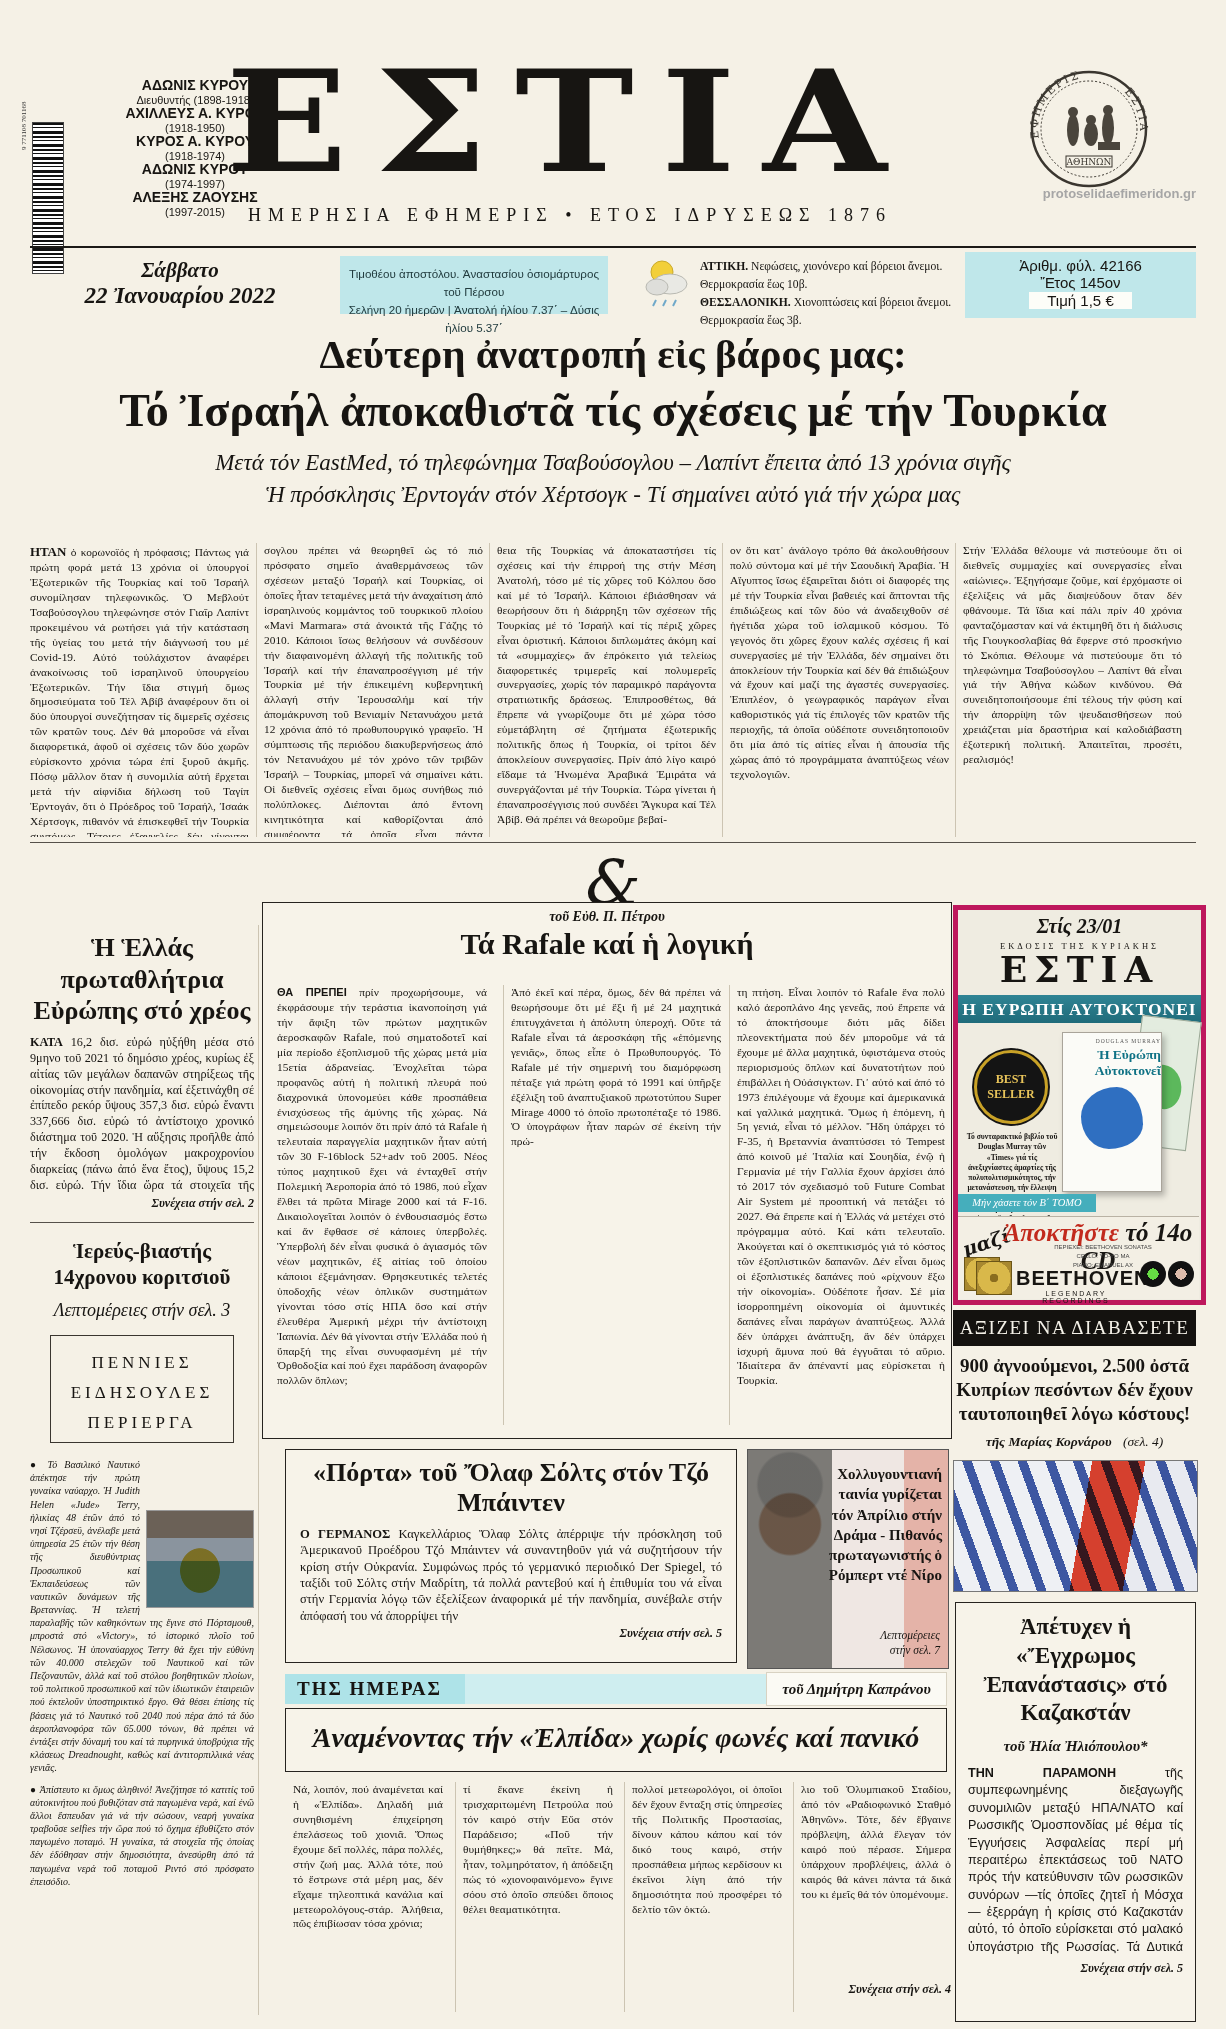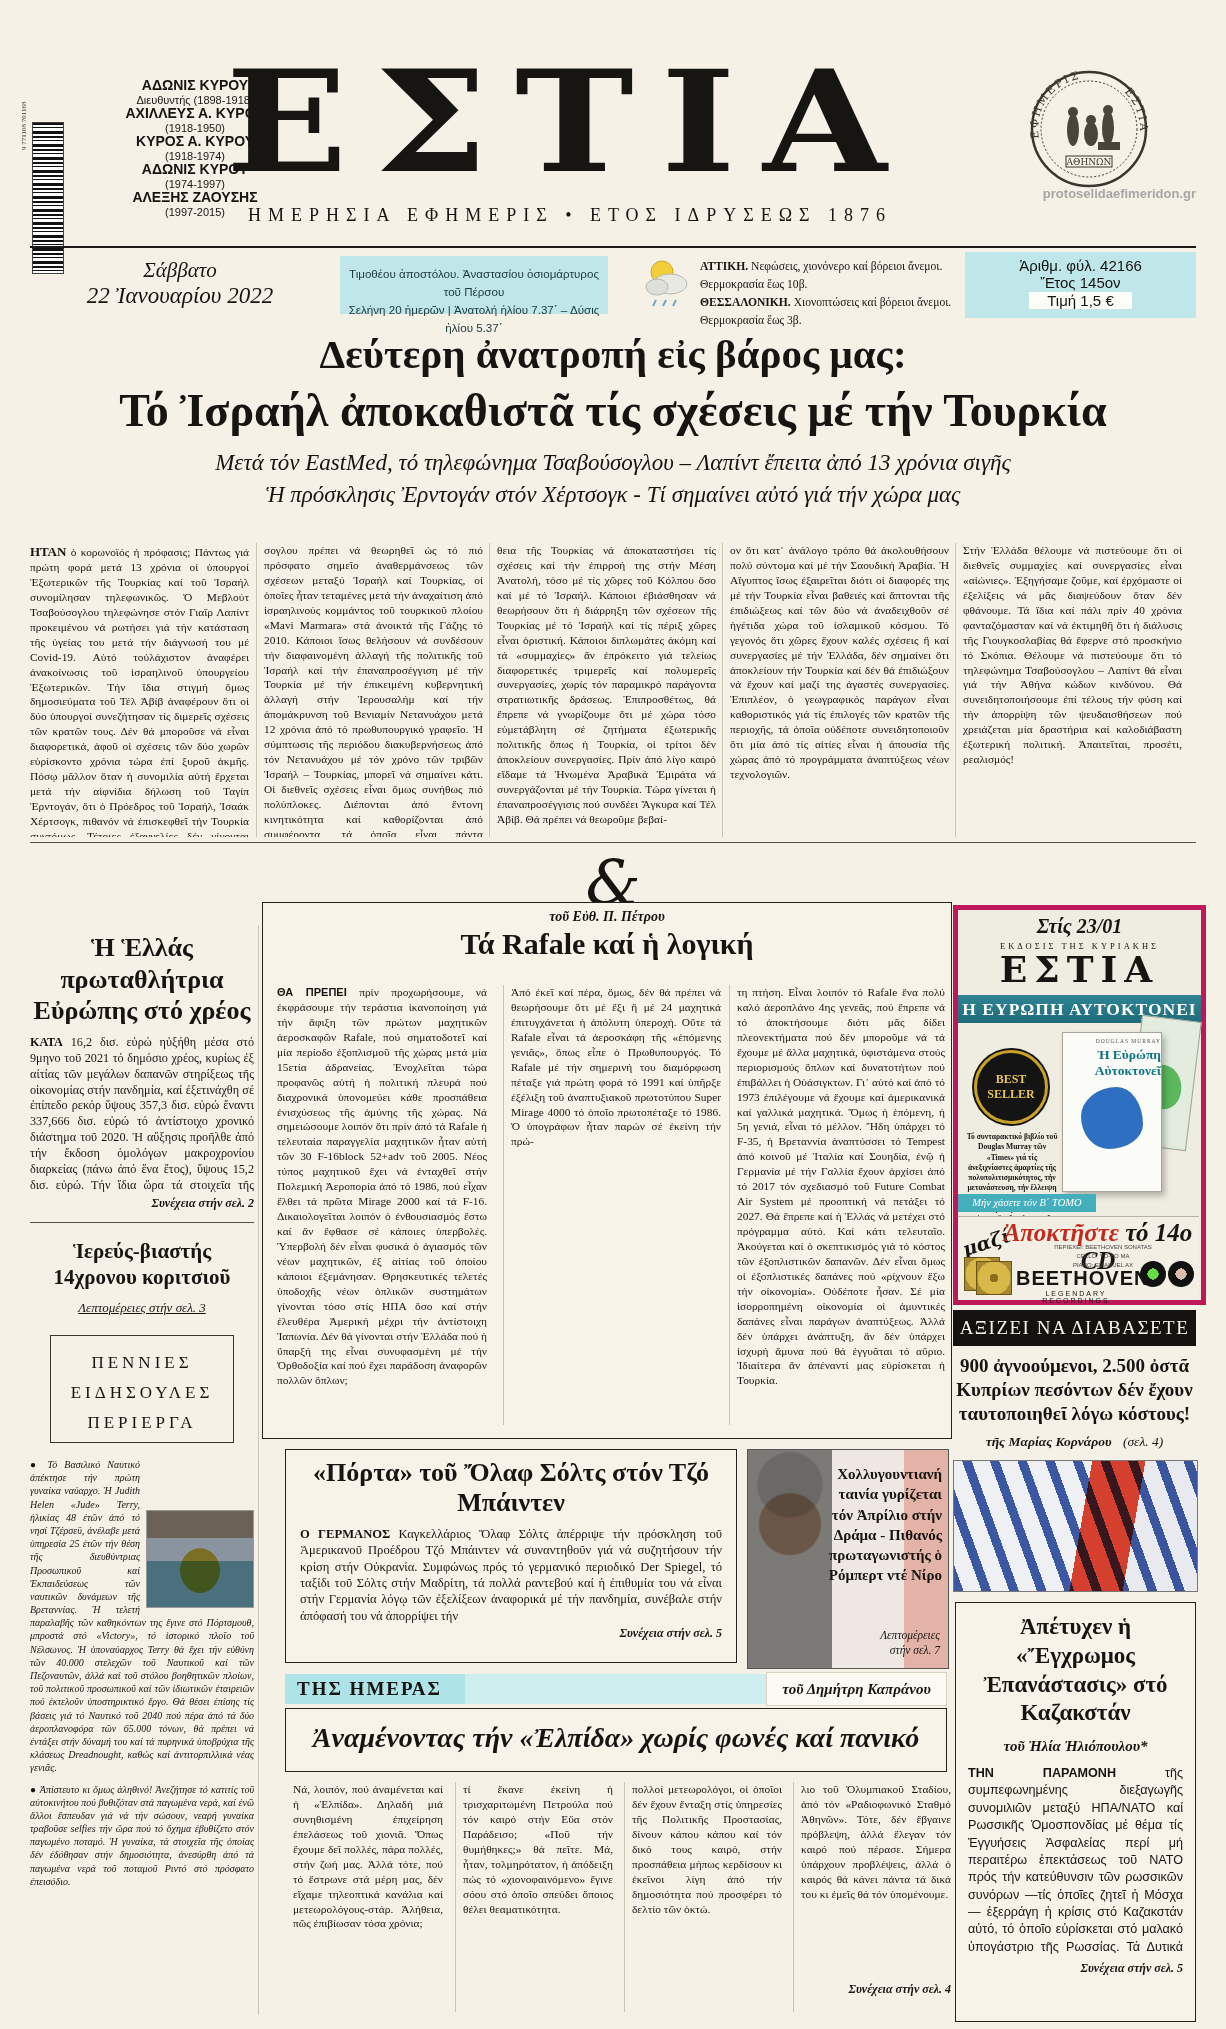--- a/index.html
+++ b/index.html
@@ -71,21 +71,21 @@
     <ellipse cx="80" cy="60" rx="6" ry="17" fill="#4a453c"></ellipse>
     <circle cx="80" cy="42" r="5" fill="#4a453c"></circle>
     <rect x="70" y="74" width="22" height="8" fill="#4a453c"></rect>
     <rect x="38" y="88" width="46" height="11" fill="#f5f1e6" stroke="#3a362f" stroke-width="1"></rect>
     <text x="61" y="97" font-size="9" text-anchor="middle" font-family="DejaVu Serif,serif" fill="#3a362f">ΑΘΗΝΩΝ</text>
   </svg>
   <div class="abs sans b" style="left:1000px;top:186px;width:196px;text-align:right;font-size:13px;color:#a6a6a6;">protoselidaefimeridon.gr</div>
 
   <div class="abs rule" style="left:30px;top:246px;width:1166px;height:2px;"></div>
 
-  <div class="abs ctr" style="left:35px;top:258px;width:290px;font-weight:normal;font-style:italic;">
+  <div class="abs ctr" style="left:35px;top:258px;width:290px;font-weight:bold;font-style:italic;">
     <div style="font-size:21px;">Σάββατο</div>
     <div style="font-size:23px;">22 Ἰανουαρίου 2022</div>
   </div>
 
   <div class="abs teal ctr" style="left:340px;top:256px;width:268px;height:58px;padding:9px 8px 0 8px;box-sizing:border-box;color:#223c3f;">
     <div class="sans" style="font-size:11.6px;line-height:1.55;">Τιμοθέου ἀποστόλου. Ἀναστασίου ὁσιομάρτυρος τοῦ Πέρσου</div>
     <div class="sans" style="font-size:11.6px;line-height:1.55;">Σελήνη 20 ἡμερῶν | Ἀνατολή ἡλίου 7.37΄ – Δύσις ἡλίου 5.37΄</div>
   </div>
 
   <svg class="abs" style="left:640px;top:256px;" width="54" height="56" viewBox="0 0 54 56">
@@ -130,21 +130,21 @@
 
   <div class="abs ctr b" style="left:30px;top:932px;width:224px;font-size:26px;line-height:1.22;">Ἡ Ἑλλάς πρωταθλήτρια Εὐρώπης στό χρέος</div>
   <div class="abs just" style="left:30px;top:1035px;width:224px;height:158px;overflow:hidden;font-size:12.2px;line-height:1.3;">
     <span class="dropword">ΚΑΤΑ</span><span> 16,2 δισ. εὐρώ ηὐξήθη μέσα στό 9μηνο τοῦ 2021 τό δημόσιο χρέος, κυρίως ἐξ αἰτίας τῶν μεγάλων δαπανῶν στηρίξεως τῆς οἰκονομίας στήν πανδημία, καί ἐξετινάχθη σέ ἐπίπεδο ρεκόρ ὕψους 357,3 δισ. εὐρώ ἔναντι 337,666 δισ. εὐρώ τό ἀντίστοιχο χρονικό διάστημα τοῦ 2020. Ἡ αὔξησις προῆλθε ἀπό τήν ἔκδοση ὁμολόγων μακροχρονίου διαρκείας (πάνω ἀπό ἕνα ἔτος), ὕψους 15,2 δισ. εὐρώ. Τήν ἴδια ὥρα τά στοιχεῖα τῆς Eurostat δείχνουν ὅτι τό ὑψηλότερο ποσοστό, γιά ἀκόμη ἕνα τρίμηνο στήν Εὐρώπη, παρατηρήθηκε στήν Ἑλλάδα (200,7% τοῦ ΑΕΠ), ἐνῷ ἠκολούθησαν ἡ Ἰταλία (155%), ἡ Πορτογαλία (130%), ἡ Ἱσπανία (121%), ἡ Γαλλία (116%).</span>
   </div>
   <div class="abs more" style="left:30px;top:1196px;width:224px;">Συνέχεια στήν σελ. 2</div>
 
   <div class="abs" style="left:30px;top:1222px;width:224px;height:1px;background:#55504a;"></div>
 
   <div class="abs ctr b" style="left:30px;top:1238px;width:224px;font-size:21px;line-height:1.25;">Ἱερεύς-βιαστής 14χρονου κοριτσιοῦ</div>
-  <div class="abs ctr it" style="left:30px;top:1300px;width:224px;font-size:13px;text-decoration:underline;">Λεπτομέρειες στήν σελ. 3</div>
+  <div class="abs ctr it" style="left:30px;top:1300px;width:224px;font-size:18px;">Λεπτομέρειες στήν σελ. 3</div>
 
   <div class="abs ctr" style="left:50px;top:1335px;width:184px;height:108px;border:1.5px solid #3a362f;padding-top:12px;box-sizing:border-box;letter-spacing:4px;font-size:17px;line-height:1.75;">
     <div>ΠΕΝΝΙΕΣ</div>
     <div>ΕΙΔΗΣΟΥΛΕΣ</div>
     <div>ΠΕΡΙΕΡΓΑ</div>
   </div>
 
   <div class="abs just it" style="left:30px;top:1458px;width:224px;height:557px;overflow:hidden;font-size:10px;line-height:1.32;">
     <div class="photo" style="float:right;width:106px;height:96px;margin:52px 0 4px 6px;border:1px solid #999;
          background:linear-gradient(180deg,#6b6157 0 28%,#8a949e 28% 52%,#49707c 52% 100%),radial-gradient(ellipse at 50% 62%,#e4bf3d 0 26%,transparent 27%);background-blend-mode:multiply;"></div>

